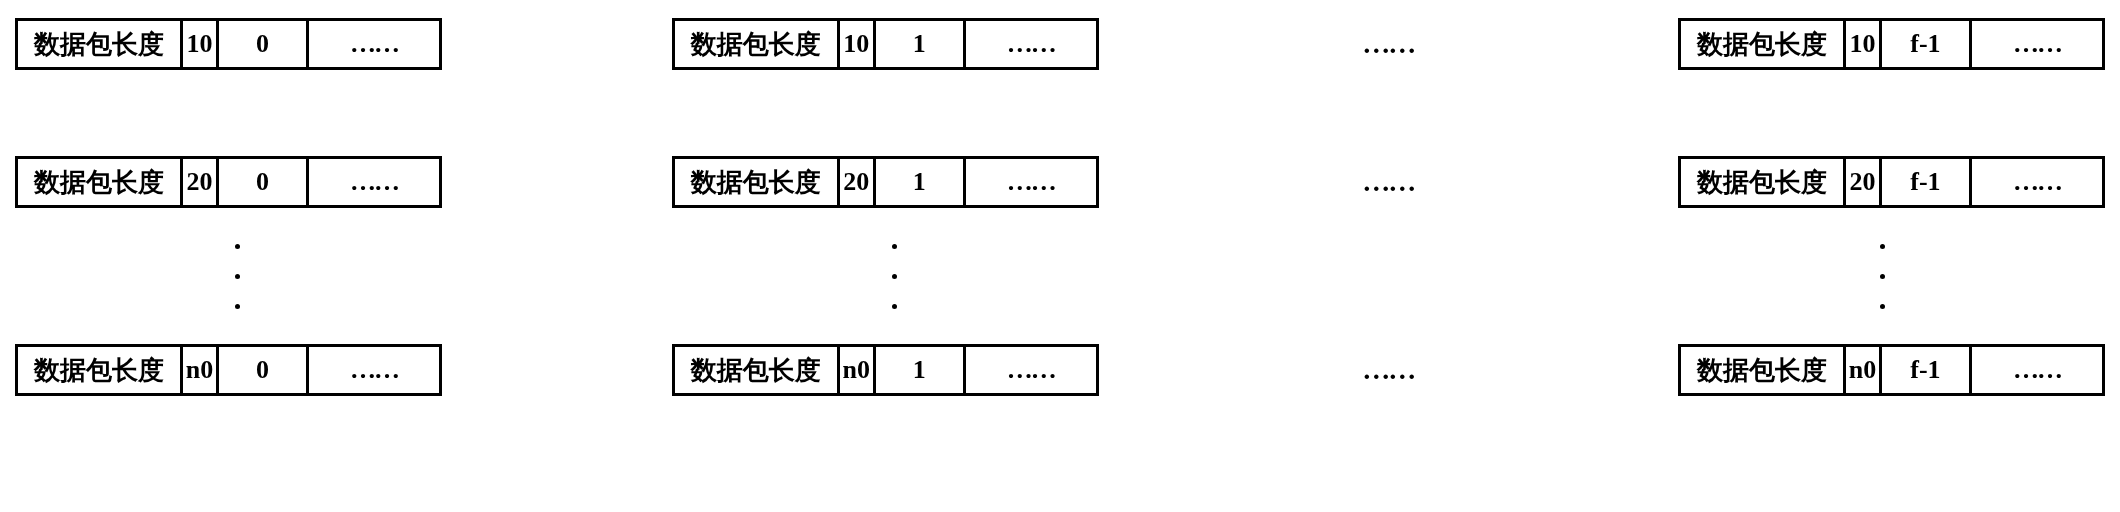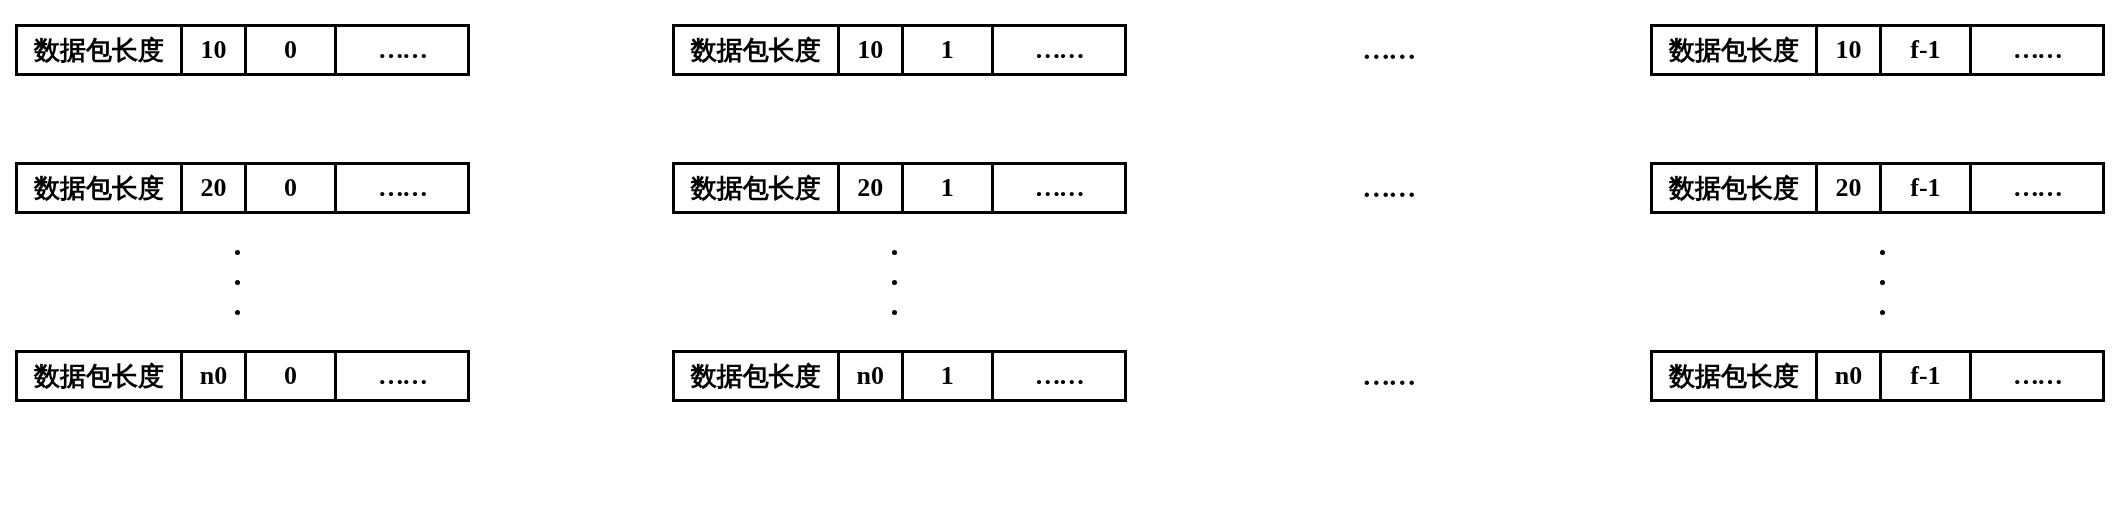--- a/index.html
+++ b/index.html
@@ -9,21 +9,21 @@
     height: 512px;
     background: #ffffff;
     font-family: "SimSun", "STSong", serif;
     color: #000000;
   }
   .canvas {
     width: 2120px;
     height: 512px;
     position: relative;
     box-sizing: border-box;
-    padding: 21px 15px 15px 15px;
+    padding: 15px 15px 15px 15px;
   }
   .row {
     display: flex;
     flex-direction: row;
     align-items: center;
     justify-content: space-between;
     height: 58px;
   }
   .vdots-row {
     display: flex;
@@ -46,21 +46,21 @@
     justify-content: center;
     font-weight: bold;
     font-size: 26px;
     box-sizing: border-box;
     white-space: nowrap;
   }
   .cell:last-child {
     border-right: none;
   }
   .c-label { width: 165px; }
-  .c-id    { width: 64px; }
+  .c-id    { width: 36px; }
   .c-seq   { width: 90px; }
   .c-more  { width: 130px; letter-spacing: -2px; }
   .gap-ellipsis {
     font-weight: bold;
     font-size: 28px;
     letter-spacing: -2px;
     text-align: center;
     width: 120px;
   }
   .vdots-holder {

